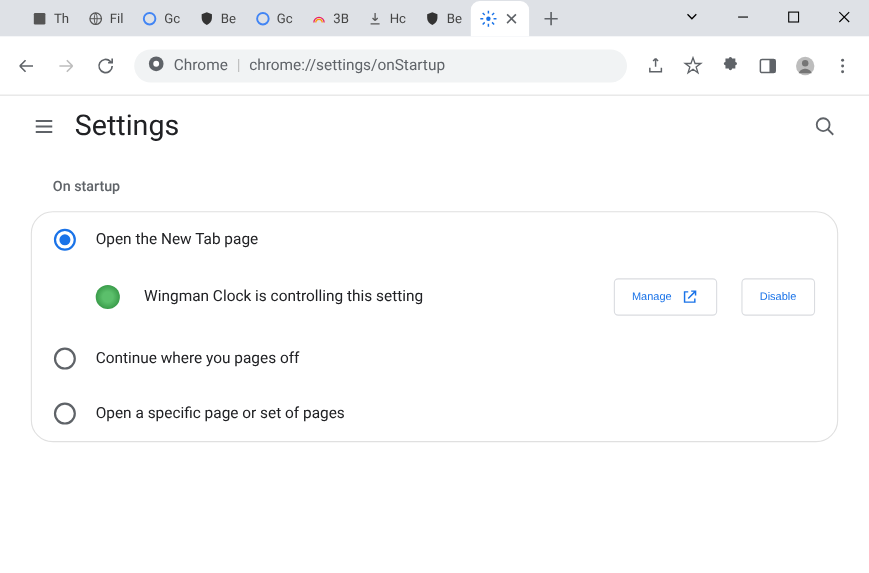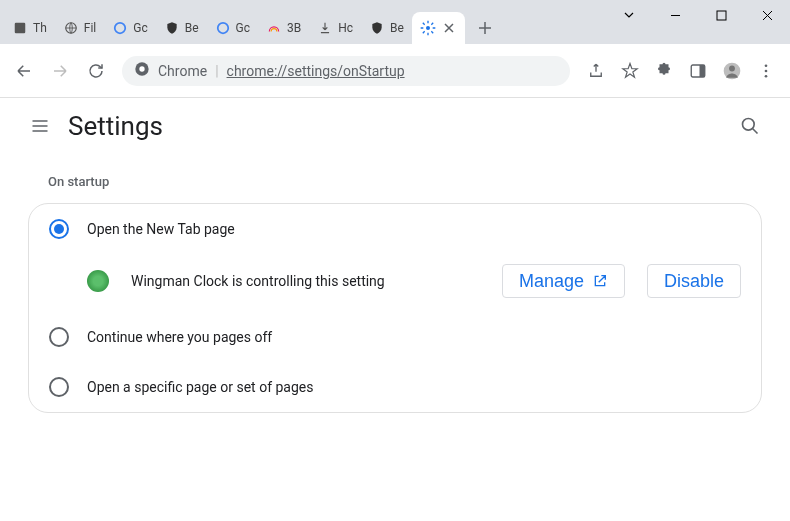--- a/index.html
+++ b/index.html
@@ -6,25 +6,25 @@
   body {
     font-family: -apple-system, BlinkMacSystemFont, "Segoe UI", Roboto, Arial, sans-serif;
     background: #fff;
     width: 790px;
     height: 521px;
     overflow: hidden;
     position: relative;
   }
   
   .titlebar {
-    height: 44px;
+    height: 33px;
     background: #dee1e6;
     display: flex;
     align-items: flex-end;
-    padding: 0 0 0 4px;
+    padding: 0 0 0 20px;
     position: relative;
   }
   .window-controls {
     position: absolute;
     right: 0;
     top: 0;
     display: flex;
     height: 30px;
   }
   .winctl {
@@ -107,21 +107,21 @@
     display: flex;
     align-items: center;
     padding: 0 12px;
     gap: 8px;
     margin: 0 6px;
     font-size: 14px;
     color: #202124;
   }
   .omni-prefix { color: #5f6368; }
   .omni-sep { color: #bdbdbd; }
-  .omni-url-grey { color: #5f6368; text-decoration: underline; }
+  .omni-url-grey { color: #5f6368; }
   .toolbar-actions {
     display: flex;
     align-items: center;
     gap: 2px;
   }
   .tbicon {
     width: 32px;
     height: 32px;
     display: flex;
     align-items: center;
@@ -233,21 +233,21 @@
     font-size: 14px;
     color: #202124;
   }
   .btn {
     height: 34px;
     padding: 0 16px;
     border: 1px solid #dadce0;
     border-radius: 4px;
     background: #fff;
     color: #1a73e8;
-    font-size: 18px;
+    font-size: 10px;
     font-weight: 500;
     display: inline-flex;
     align-items: center;
     gap: 8px;
     cursor: pointer;
   }
   .close-x {
     width: 16px;
     height: 16px;
     display: flex;

